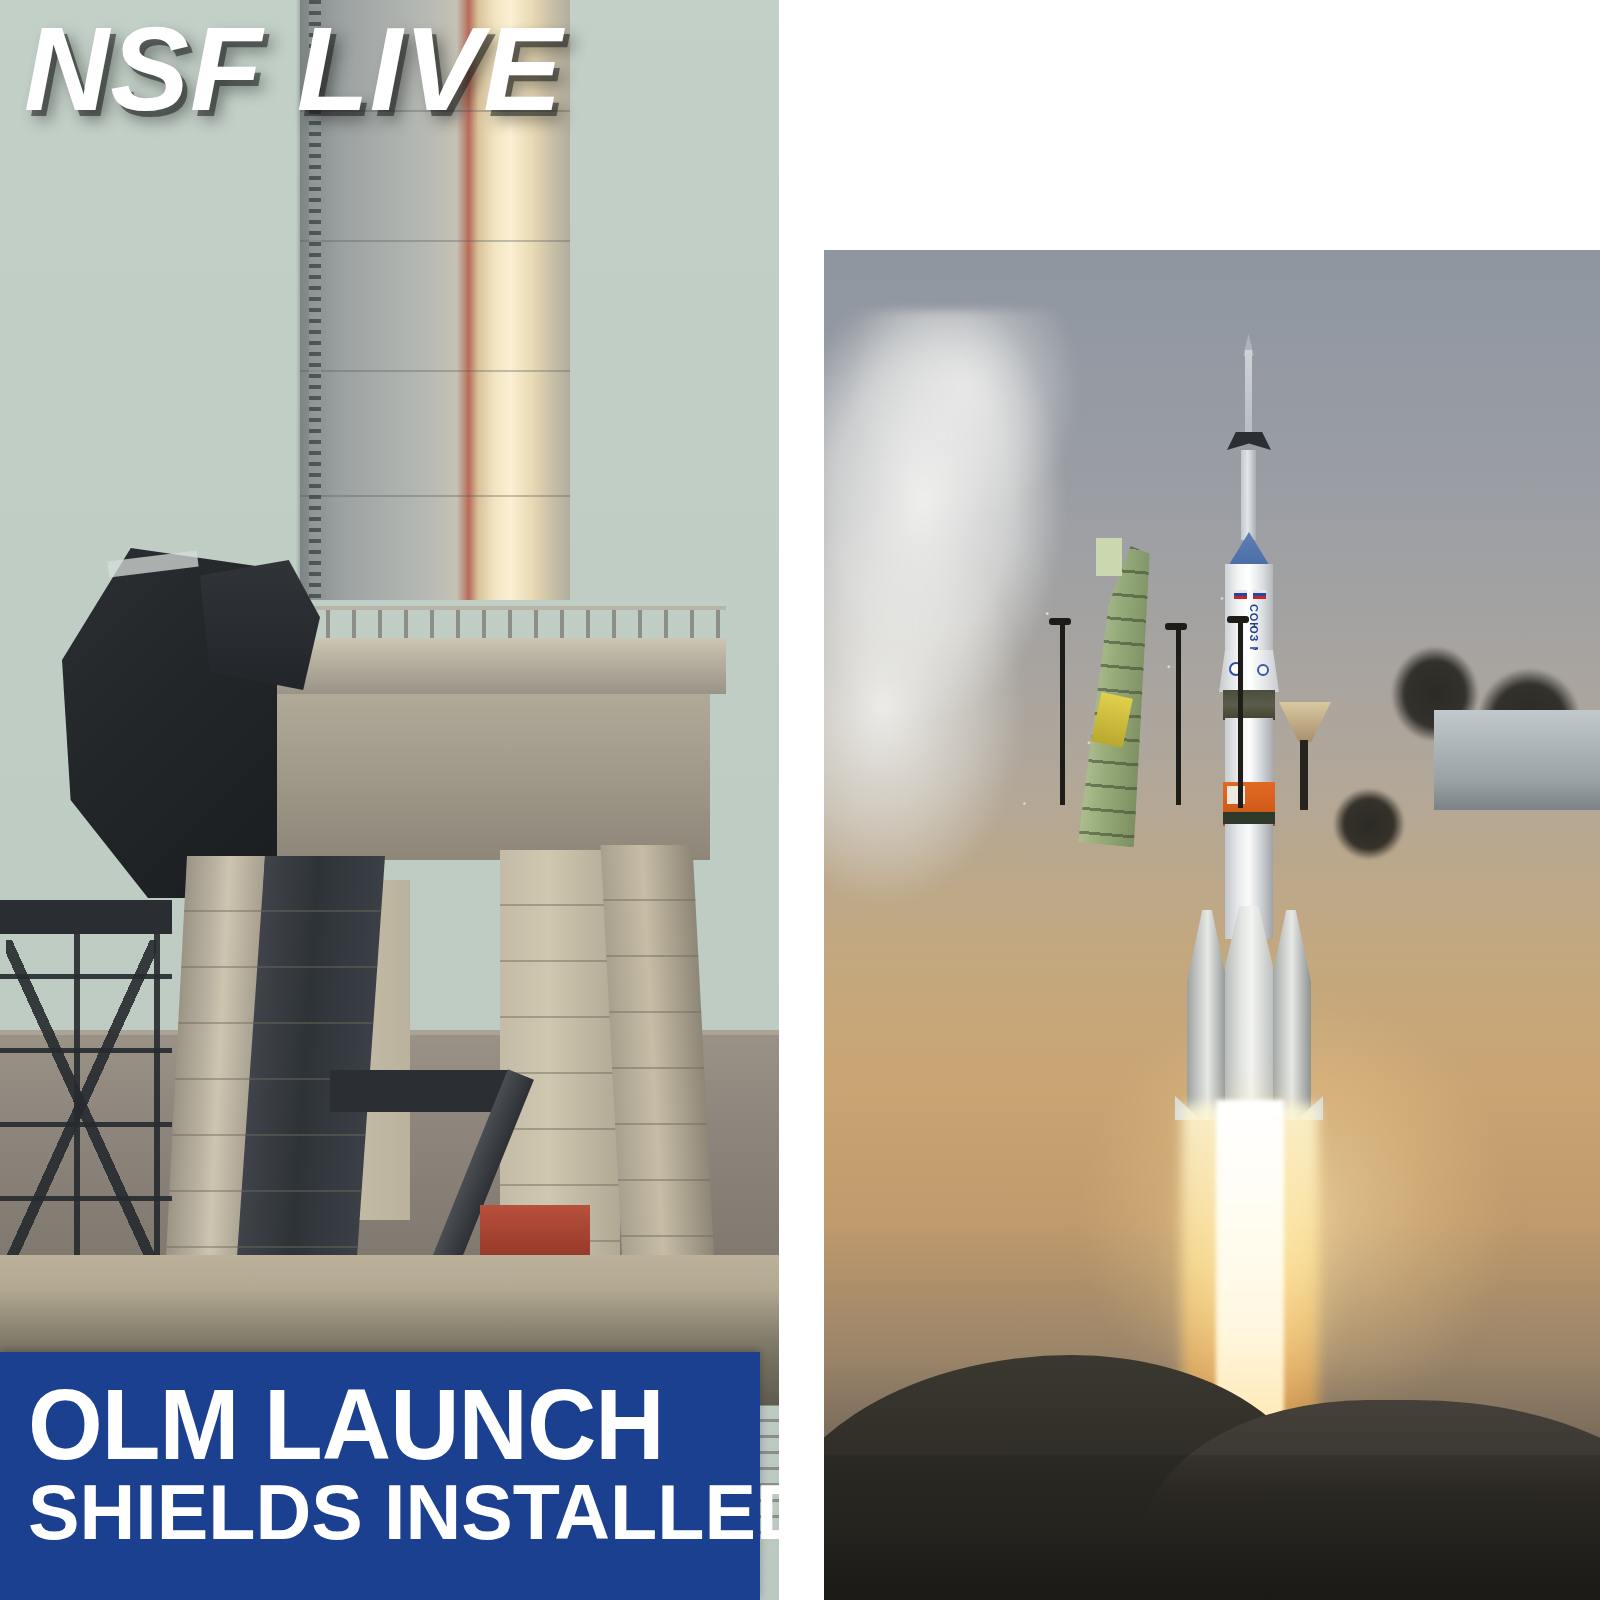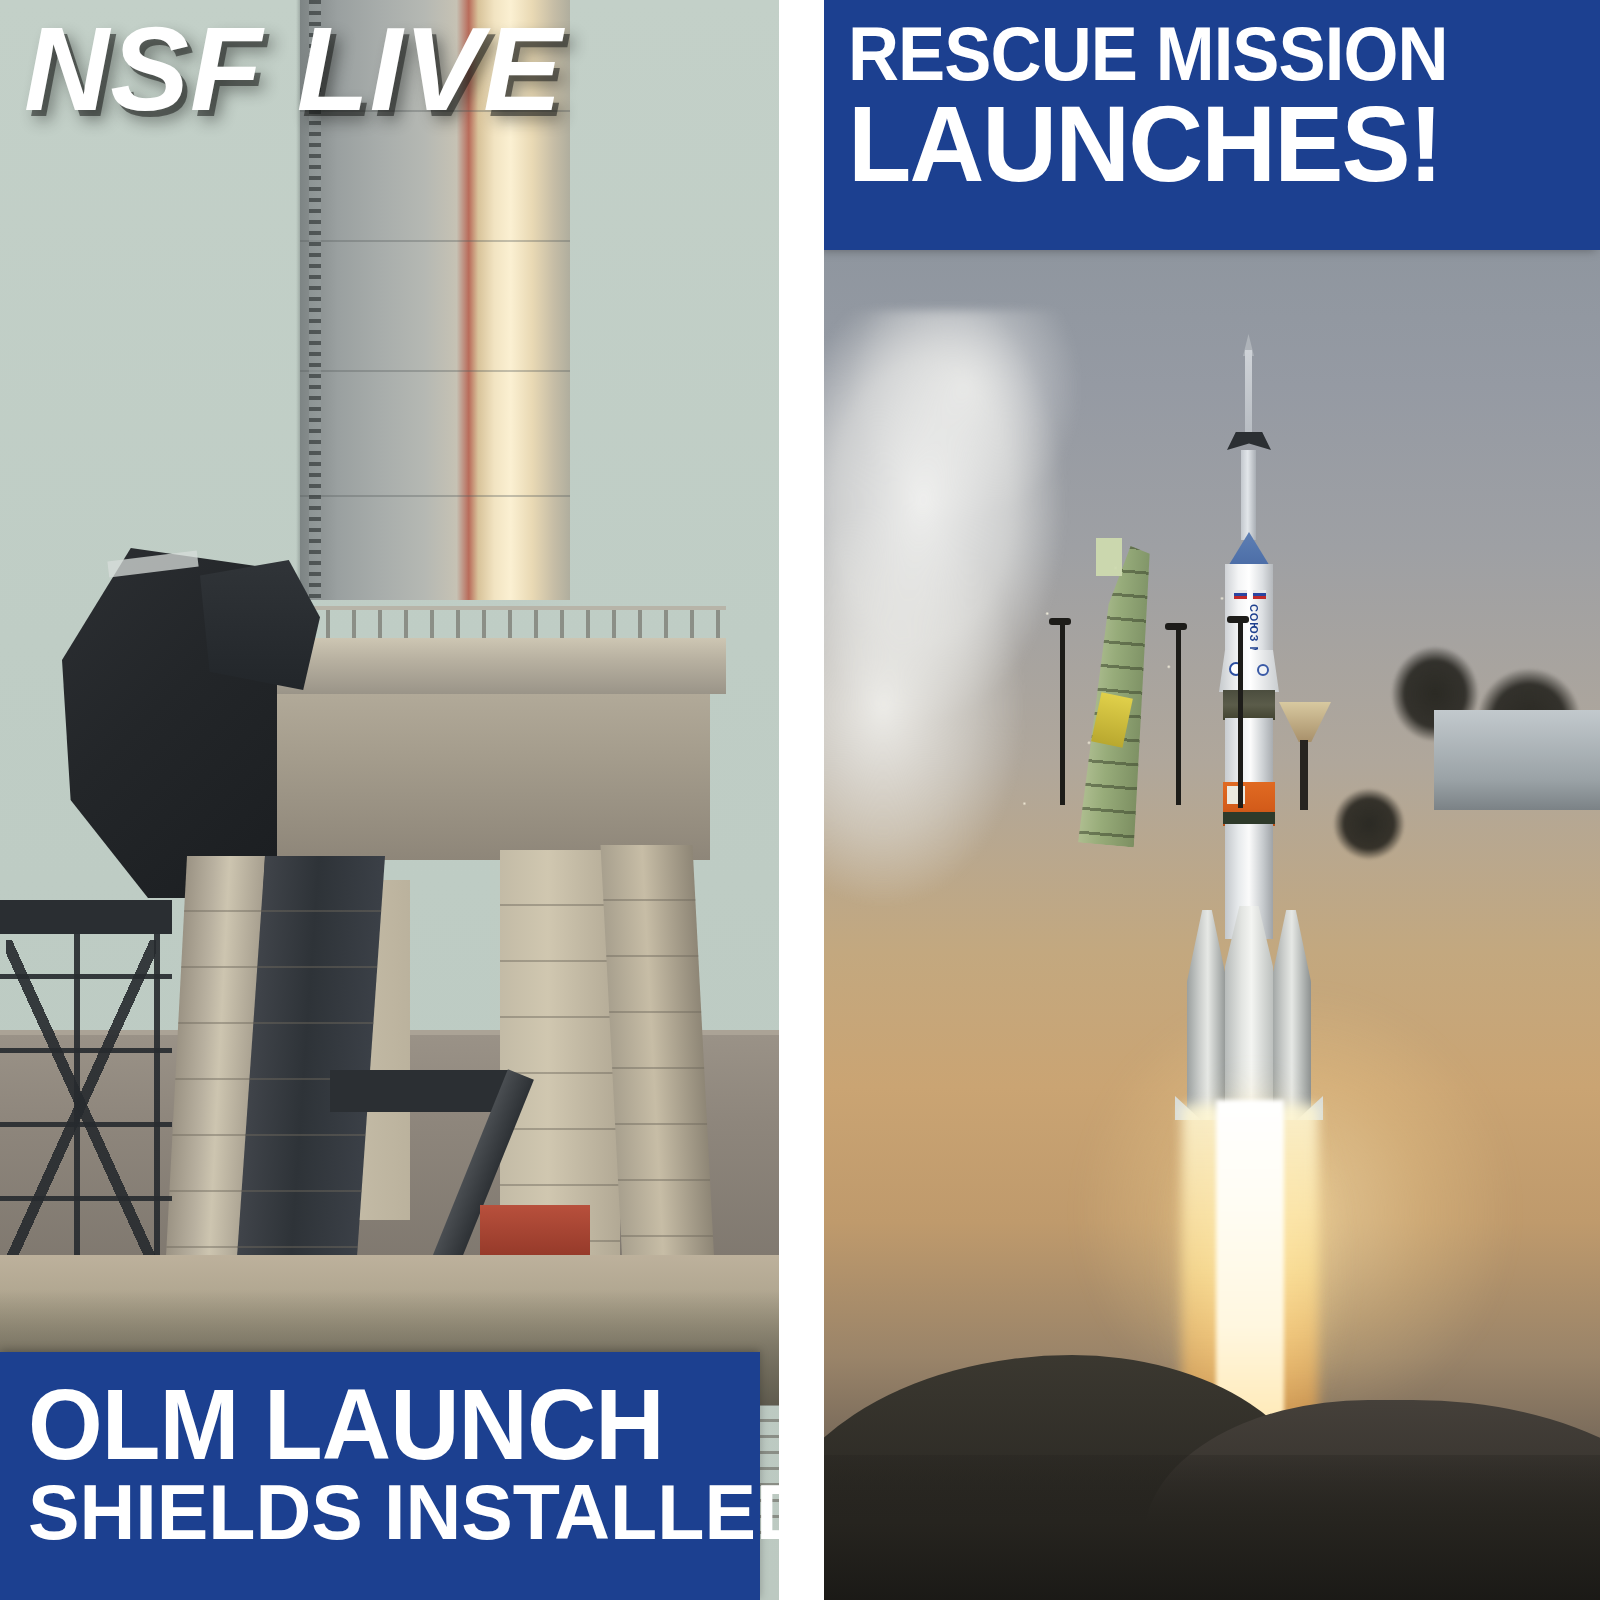--- a/index.html
+++ b/index.html
@@ -542,21 +542,15 @@
       <div class="r-lamp r-lamp-3"></div>
       <div class="r-lamp-head" style="left:403px; top:366px;"></div>
 
       <div class="r-tree r-tree-3"></div>
       <div class="r-hill"></div>
       <div class="r-hill2"></div>
       <div class="r-foreground"></div>
 
     </div>
 
-    <div class="r-header">
-      <div class="r-header-inner">
-        <div class="r-line1">RESCUE MISSION</div>
-        <div class="r-line2">LAUNCHES!</div>
-      </div>
-    </div>
   </div>
 
 </div>
 
 </body></html>

